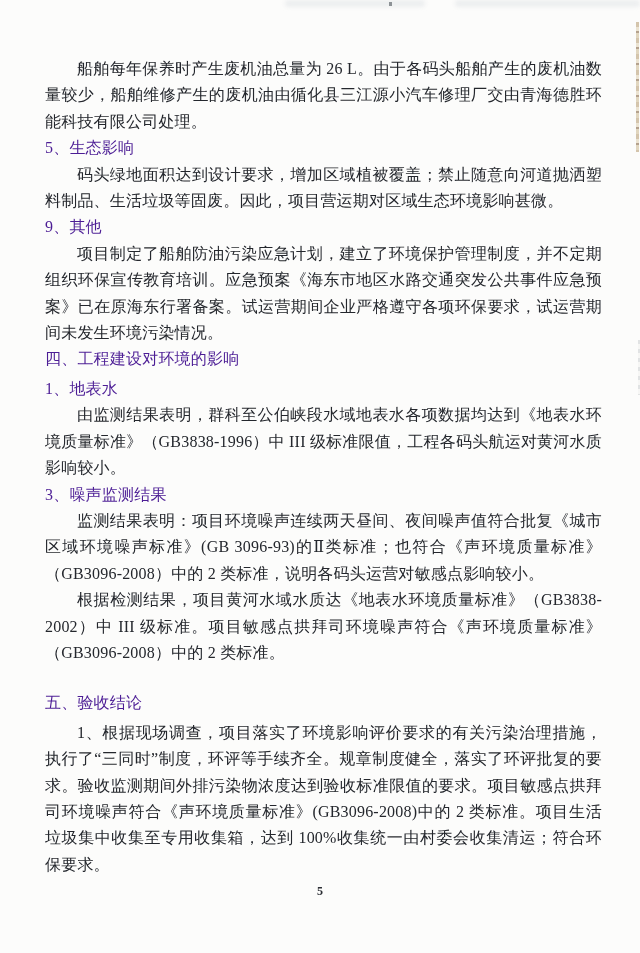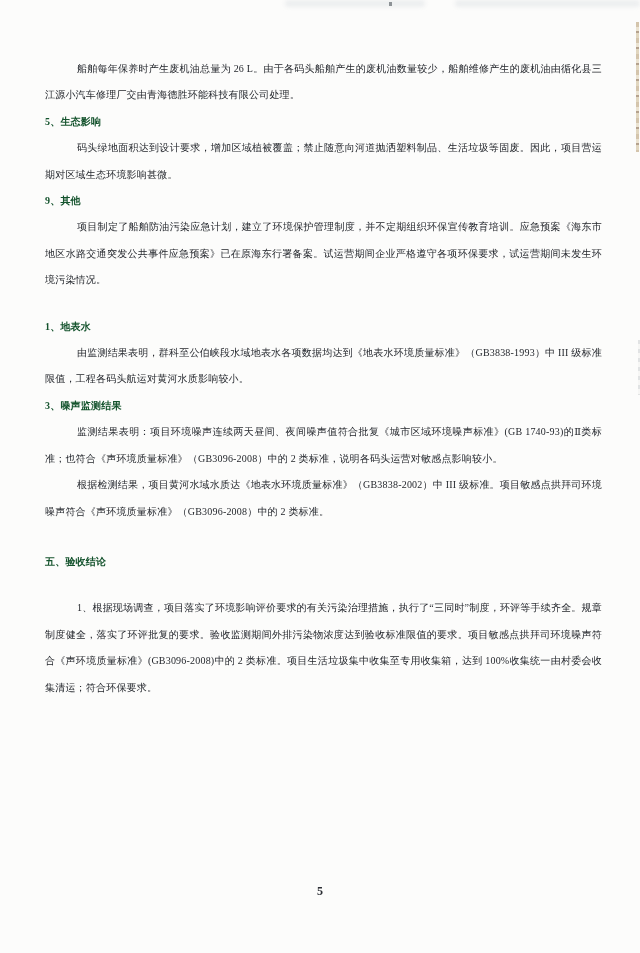--- a/index.html
+++ b/index.html
@@ -59,42 +59,42 @@
     width: 2px;
     height: 55px;
     background: repeating-linear-gradient(180deg, #cfd2d4 0 4px, #f2f2f0 4px 9px);
     opacity: 0.6;
   }
   .content {
     position: absolute;
     left: 45px;
     top: 56px;
     width: 557px;
-    font-size: 10px;
+    font-size: 16px;
     line-height: 26.4px;
     text-align: justify;
     letter-spacing: 0.2px;
   }
   .content p {
     margin: 0;
     padding: 0;
   }
   p.para {
     text-indent: 32px;
   }
   p.heading {
-    font-weight: bold;
+    font-weight: normal;
     text-indent: 0;
-    color: #14532d;
+    color: #4c1d95;
   }
   p.gap-before {
     margin-top: 24px;
   }
   p.gap-before-sm {
-    margin-top: 20px;
+    margin-top: 3px;
   }
   .page-number {
     position: absolute;
     left: 0;
     right: 0;
     top: 884px;
     text-align: center;
     font-size: 12px;
     font-weight: bold;
     color: #2a2d33;
@@ -110,24 +110,25 @@
   <div class="top-dot"></div>
   <div class="edge-strip"></div>
   <div class="edge-faint"></div>
 
   <div class="content">
     <p class="para">船舶每年保养时产生废机油总量为 26 L。由于各码头船舶产生的废机油数量较少，船舶维修产生的废机油由循化县三江源小汽车修理厂交由青海德胜环能科技有限公司处理。</p>
     <p class="heading">5、生态影响</p>
     <p class="para">码头绿地面积达到设计要求，增加区域植被覆盖；禁止随意向河道抛洒塑料制品、生活垃圾等固废。因此，项目营运期对区域生态环境影响甚微。</p>
     <p class="heading">9、其他</p>
     <p class="para">项目制定了船舶防油污染应急计划，建立了环境保护管理制度，并不定期组织环保宣传教育培训。应急预案《海东市地区水路交通突发公共事件应急预案》已在原海东行署备案。试运营期间企业严格遵守各项环保要求，试运营期间未发生环境污染情况。</p>
+    <p class="heading">四、工程建设对环境的影响</p>
     <p class="heading gap-before-sm">1、地表水</p>
-    <p class="para">由监测结果表明，群科至公伯峡段水域地表水各项数据均达到《地表水环境质量标准》（GB3838-1993）中 III 级标准限值，工程各码头航运对黄河水质影响较小。</p>
+    <p class="para">由监测结果表明，群科至公伯峡段水域地表水各项数据均达到《地表水环境质量标准》（GB3838-1996）中 III 级标准限值，工程各码头航运对黄河水质影响较小。</p>
     <p class="heading">3、噪声监测结果</p>
-    <p class="para">监测结果表明：项目环境噪声连续两天昼间、夜间噪声值符合批复《城市区域环境噪声标准》(GB 1740-93)的Ⅱ类标准；也符合《声环境质量标准》（GB3096-2008）中的 2 类标准，说明各码头运营对敏感点影响较小。</p>
+    <p class="para">监测结果表明：项目环境噪声连续两天昼间、夜间噪声值符合批复《城市区域环境噪声标准》(GB 3096-93)的Ⅱ类标准；也符合《声环境质量标准》（GB3096-2008）中的 2 类标准，说明各码头运营对敏感点影响较小。</p>
     <p class="para">根据检测结果，项目黄河水域水质达《地表水环境质量标准》（GB3838-2002）中 III 级标准。项目敏感点拱拜司环境噪声符合《声环境质量标准》（GB3096-2008）中的 2 类标准。</p>
     <p class="heading gap-before">五、验收结论</p>
     <p class="para gap-before-sm">1、根据现场调查，项目落实了环境影响评价要求的有关污染治理措施，执行了“三同时”制度，环评等手续齐全。规章制度健全，落实了环评批复的要求。验收监测期间外排污染物浓度达到验收标准限值的要求。项目敏感点拱拜司环境噪声符合《声环境质量标准》(GB3096-2008)中的 2 类标准。项目生活垃圾集中收集至专用收集箱，达到 100%收集统一由村委会收集清运；符合环保要求。</p>
   </div>
 
   <div class="page-number">5</div>
 
 </div>
 
 </body></html>

